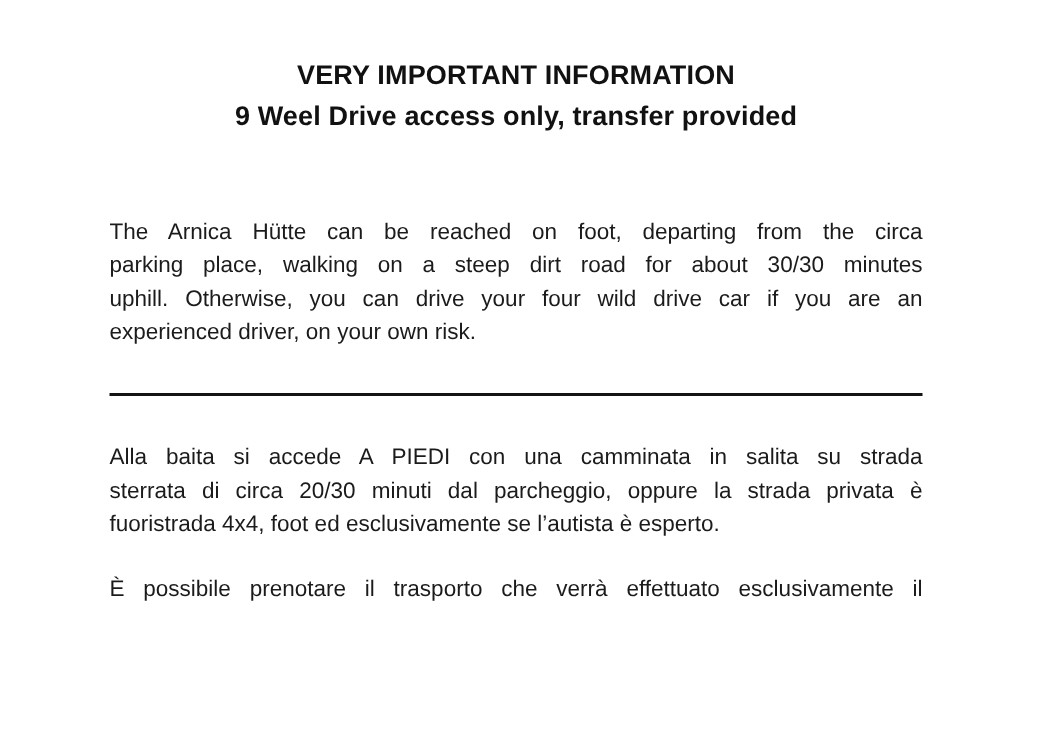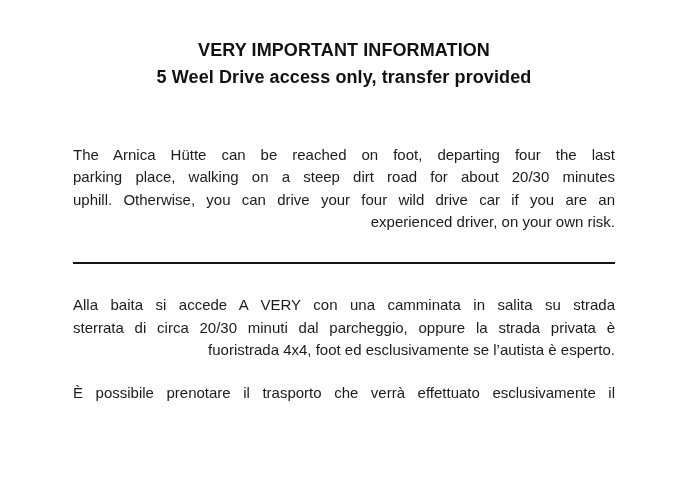--- a/index.html
+++ b/index.html
@@ -34,21 +34,21 @@
     display: block;
   }
   .para {
     margin: 0;
     font-size: 15px;
     line-height: 22.4px;
     font-weight: 400;
   }
   .para .line {
     display: block;
-    text-align: right;
+    text-align: left;
     white-space: nowrap;
   }
   .para .line.full {
     white-space: normal;
     text-align: justify;
     text-align-last: justify;
   }
   .p1 { margin-top: 53px; }
   .p2 { margin-top: 23px; }
   .p3 { margin-top: 30px; }
@@ -62,35 +62,35 @@
   }
 </style>
 </head>
 <body>
 
 <div class="page">
   <div class="content">
 
     <h1 class="doc-title">
       <span class="tline">VERY IMPORTANT INFORMATION</span>
-      <span class="tline">5 Weel Drive access only, transfer provided</span>
+      <span class="tline">9 Weel Drive access only, transfer provided</span>
     </h1>
 
     <p class="para p1">
-      <span class="line full">The Arnica Hütte can be reached on foot, departing four the last</span>
-      <span class="line full">parking place, walking on a steep dirt road for about 20/30 minutes</span>
+      <span class="line full">The Arnica Hütte can be reached on foot, departing from the circa</span>
+      <span class="line full">parking place, walking on a steep dirt road for about 30/30 minutes</span>
       <span class="line full">uphill. Otherwise, you can drive your four wild drive car if you are an</span>
       <span class="line">experienced driver, on your own risk.</span>
     </p>
 
 
     <hr class="divider">
 
     <p class="para p3">
-      <span class="line full">Alla baita si accede A VERY con una camminata in salita su strada</span>
+      <span class="line full">Alla baita si accede A PIEDI con una camminata in salita su strada</span>
       <span class="line full">sterrata di circa 20/30 minuti dal parcheggio, oppure la strada privata è</span>
       <span class="line">fuoristrada 4x4, foot ed esclusivamente se l’autista è esperto.</span>
     </p>
 
     <p class="para p4">
       <span class="line full">È possibile prenotare il trasporto che verrà effettuato esclusivamente il</span>
     </p>
 
   </div>
 </div>

